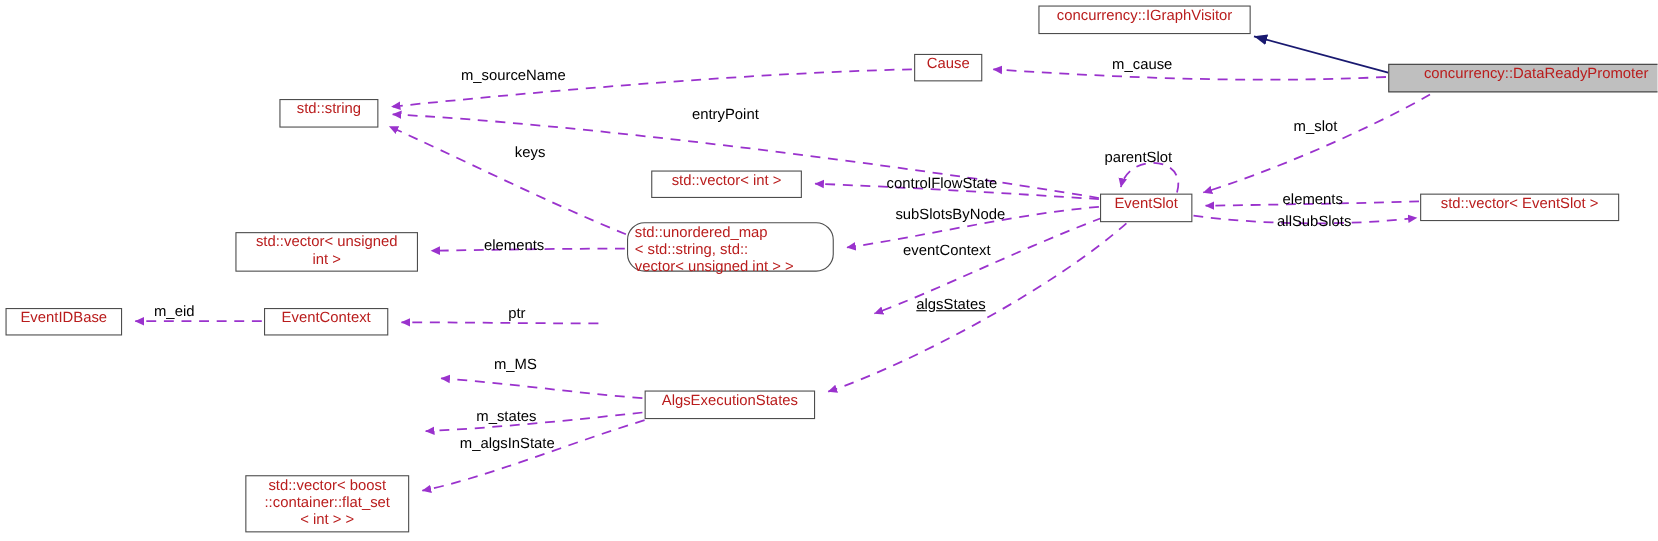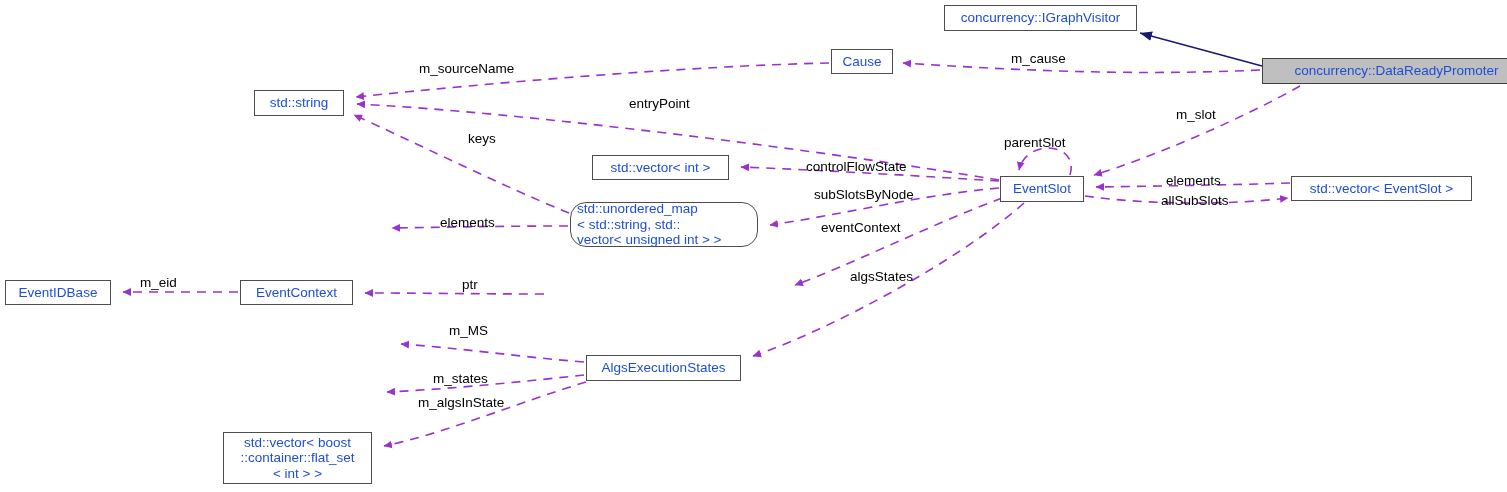--- a/index.html
+++ b/index.html
@@ -21,25 +21,25 @@
     left: 0;
     top: 0;
     width: 1507px;
     height: 492px;
   }
   .node {
     position: absolute;
     box-sizing: border-box;
     border: 1px solid #4d4d4d;
     background: #ffffff;
-    color: #1d4ed8;
+    color: #b91c1c;
     font-size: 13.5px;
     line-height: 15.5px;
     display: flex;
-    align-items: center;
+    align-items: flex-start;
     justify-content: center;
     text-align: center;
     white-space: pre;
     z-index: 3;
   }
   .node.highlight {
     background: #bfbfbf;
     border: 1px solid #404040;
   }
   .node.align-left {
@@ -111,20 +111,22 @@
     <path d="M586,382 C520,402 440,435 384,446" stroke="#9a32cd" stroke-width="1.6" fill="none" stroke-dasharray="9,7" marker-end="url(#arrow-usage)"></path>
   </svg>
 
   <div class="node" style="left:944px;top:5px;width:193px;height:26px;"><span>concurrency::IGraphVisitor</span></div>
   <div class="node highlight" style="left:1262px;top:58px;width:269px;height:26px;"><span>concurrency::DataReadyPromoter</span></div>
   <div class="node" style="left:831px;top:49px;width:62px;height:25px;"><span>Cause</span></div>
   <div class="node" style="left:254px;top:90px;width:90px;height:26px;"><span>std::string</span></div>
   <div class="node" style="left:592px;top:155px;width:137px;height:25px;"><span>std::vector&lt; int &gt;</span></div>
   <div class="node" style="left:1000px;top:176px;width:84px;height:26px;"><span>EventSlot</span></div>
   <div class="node" style="left:1291px;top:176px;width:181px;height:25px;"><span>std::vector&lt; EventSlot &gt;</span></div>
+  <div class="node" style="left:214px;top:211px;width:166px;height:36px;"><span>std::vector&lt; unsigned
+int &gt;</span></div>
   <div class="node align-left" style="left:570px;top:202px;width:188px;height:45px;border-radius:16px;"><span>std::unordered_map
 &lt; std::string, std::
 vector&lt; unsigned int &gt; &gt;</span></div>
   <div class="node" style="left:5px;top:280px;width:106px;height:25px;"><span>EventIDBase</span></div>
   <div class="node" style="left:240px;top:280px;width:113px;height:25px;"><span>EventContext</span></div>
   <div class="node" style="left:586px;top:355px;width:155px;height:26px;"><span>AlgsExecutionStates</span></div>
   <div class="node" style="left:223px;top:432px;width:149px;height:52px;"><span>std::vector&lt; boost
 ::container::flat_set
 &lt; int &gt; &gt;</span></div>
 
@@ -133,20 +135,20 @@
   <div class="edge-label" style="left:629px;top:96px;"><span>entryPoint</span></div>
   <div class="edge-label" style="left:1176px;top:107px;"><span>m_slot</span></div>
   <div class="edge-label" style="left:468px;top:131px;"><span>keys</span></div>
   <div class="edge-label" style="left:1004px;top:135px;"><span>parentSlot</span></div>
   <div class="edge-label" style="left:806px;top:159px;"><span>controlFlowState</span></div>
   <div class="edge-label" style="left:1166px;top:173px;"><span>elements</span></div>
   <div class="edge-label" style="left:814px;top:187px;"><span>subSlotsByNode</span></div>
   <div class="edge-label" style="left:1161px;top:193px;"><span>allSubSlots</span></div>
   <div class="edge-label" style="left:440px;top:215px;"><span>elements</span></div>
   <div class="edge-label" style="left:821px;top:220px;"><span>eventContext</span></div>
-  <div class="edge-label" style="left:850px;top:269px;"><span>algsStates</span></div>
+  <div class="edge-label" style="left:833px;top:269px;text-decoration:underline;"><span>algsStates</span></div>
   <div class="edge-label" style="left:140px;top:275px;"><span>m_eid</span></div>
   <div class="edge-label" style="left:462px;top:277px;"><span>ptr</span></div>
   <div class="edge-label" style="left:449px;top:323px;"><span>m_MS</span></div>
   <div class="edge-label" style="left:433px;top:371px;"><span>m_states</span></div>
   <div class="edge-label" style="left:418px;top:395px;"><span>m_algsInState</span></div>
 
 </div>
 
 </body></html>

